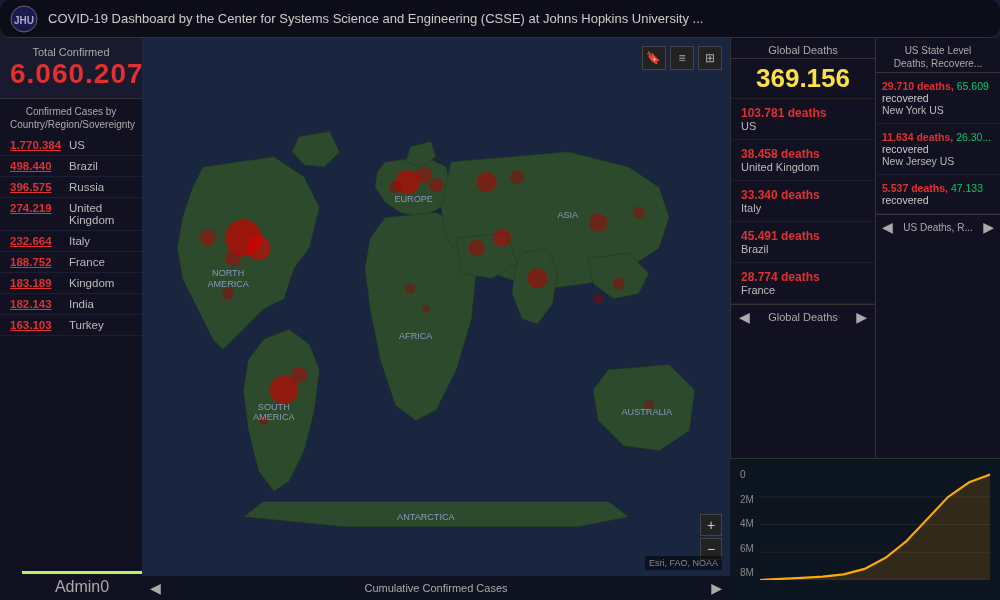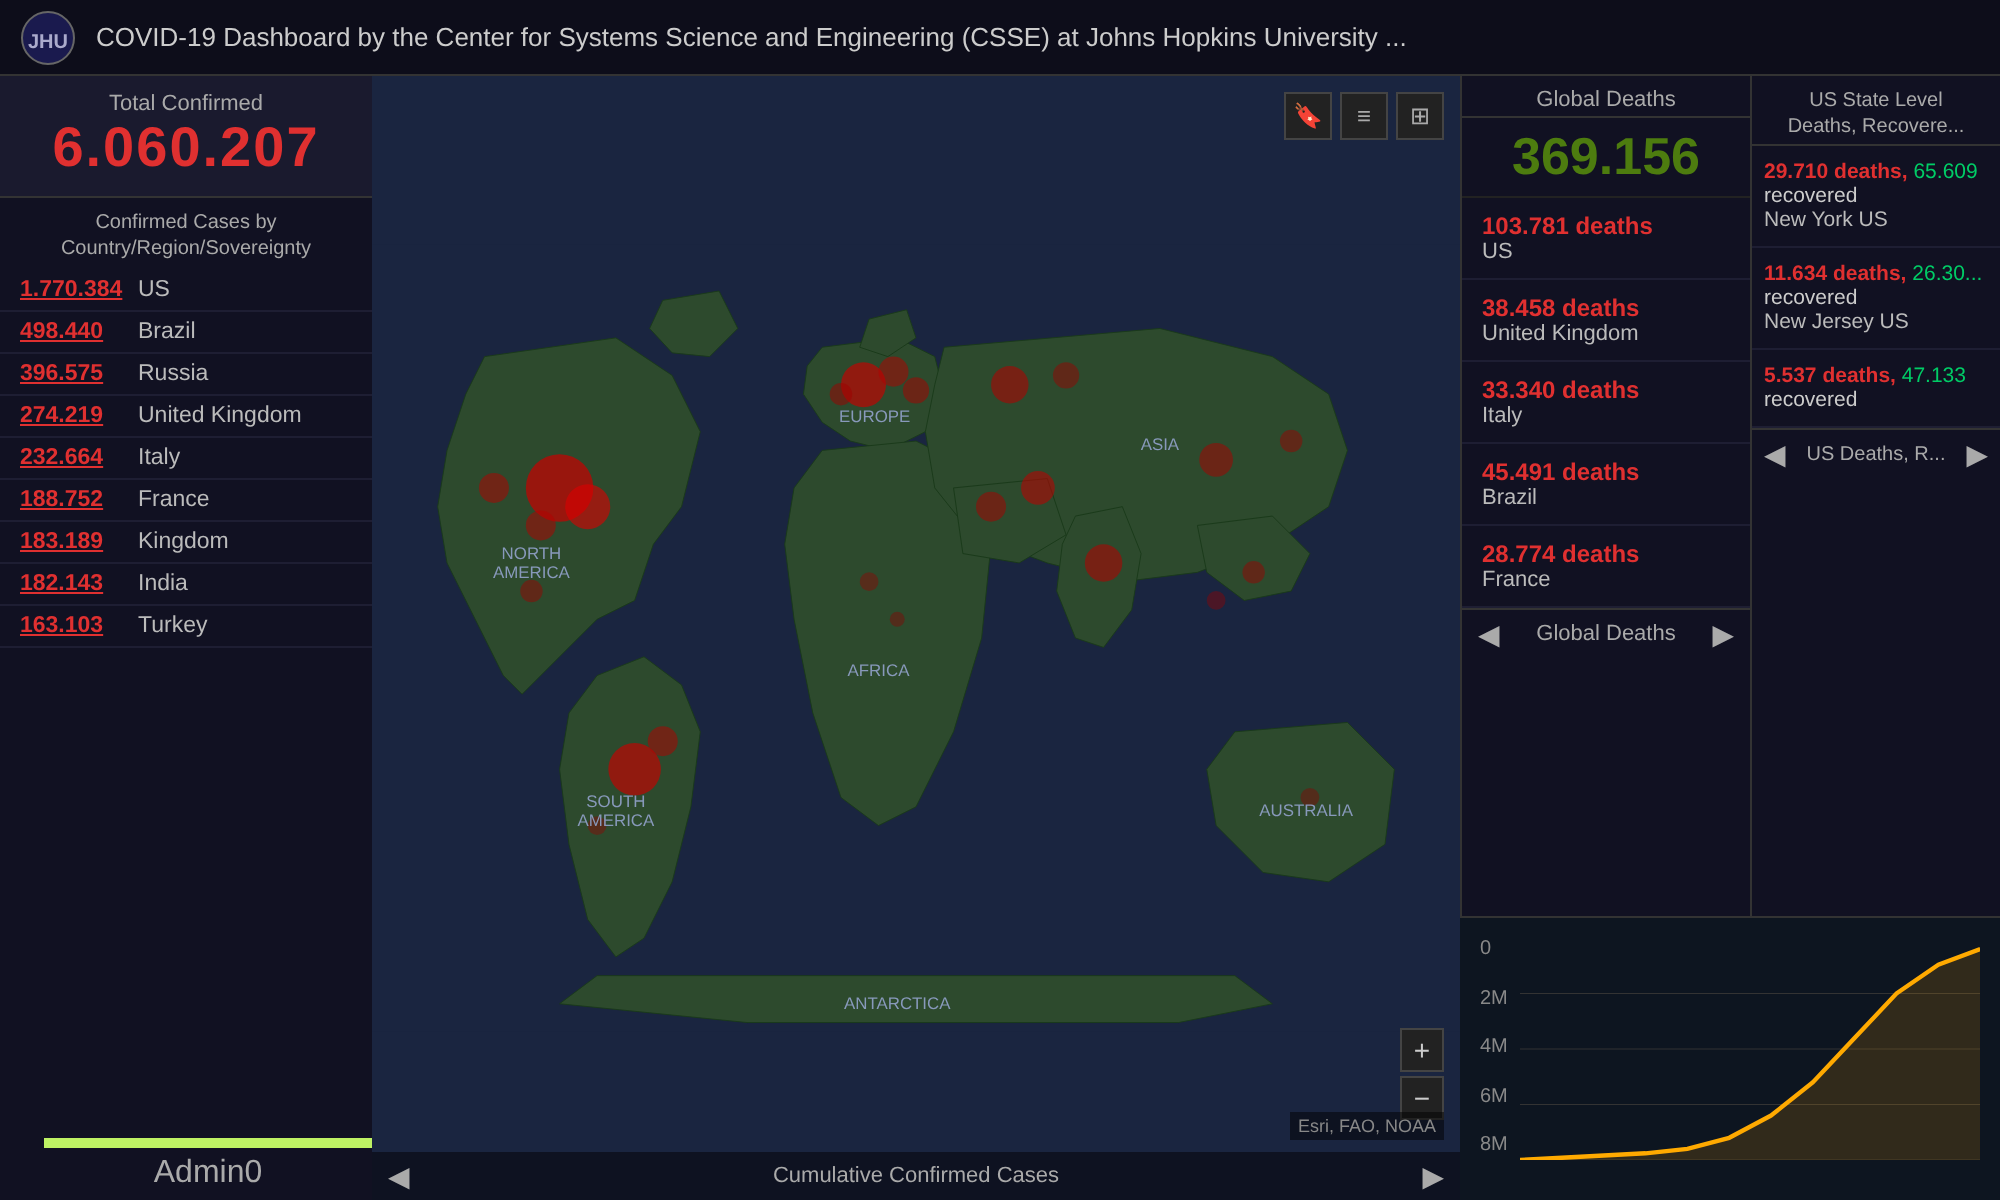--- a/index.html
+++ b/index.html
@@ -13,20 +13,21 @@
     }
 
     
     #header {
       background: #0d0d1a;
       height: 38px;
       display: flex;
       align-items: center;
       padding: 0 10px;
       border-bottom: 1px solid #333;
+      border-radius: 10px;
     }
     #header .logo {
       width: 28px;
       height: 28px;
       margin-right: 10px;
       flex-shrink: 0;
     }
     #header .title {
       color: #ccc;
       font-size: 13px;
@@ -36,21 +37,21 @@
     }
 
     
     #main {
       display: flex;
       height: 562px;
     }
 
     
     #sidebar {
-      width: 186px;
+      width: 142px;
       background: #111122;
       flex-shrink: 0;
       overflow: hidden;
       display: flex;
       flex-direction: column;
     }
     #sidebar .total-confirmed {
       background: #1a1a2e;
       padding: 8px 10px;
       border-bottom: 1px solid #333;
@@ -95,21 +96,21 @@
       color: #bbb;
     }
     #sidebar .nav-btn {
       background: #111122;
       border: none;
       color: #aaa;
       font-size: 16px;
       cursor: pointer;
       padding: 4px 8px;
       text-align: center;
-      border-top: 5px solid #bef264;
+      border-top: 3px solid #bef264;
       margin-left: 22px;
     }
 
     
     #map-container {
       flex: 1;
       background: #1a2540;
       position: relative;
       overflow: hidden;
     }
@@ -220,21 +221,21 @@
     }
 
     #global-deaths .panel-header {
       color: #aaa;
       font-size: 11px;
       text-align: center;
       padding: 6px 0 2px;
       border-bottom: 1px solid #333;
     }
     #global-deaths .total {
-      color: #4d7c0f;
+      color: #fde047;
       font-size: 26px;
       font-weight: bold;
       text-align: center;
       padding: 4px 0;
       border-bottom: 1px solid #222;
     }
     #global-deaths .death-list {
       overflow: hidden;
     }
     #global-deaths .death-item {

